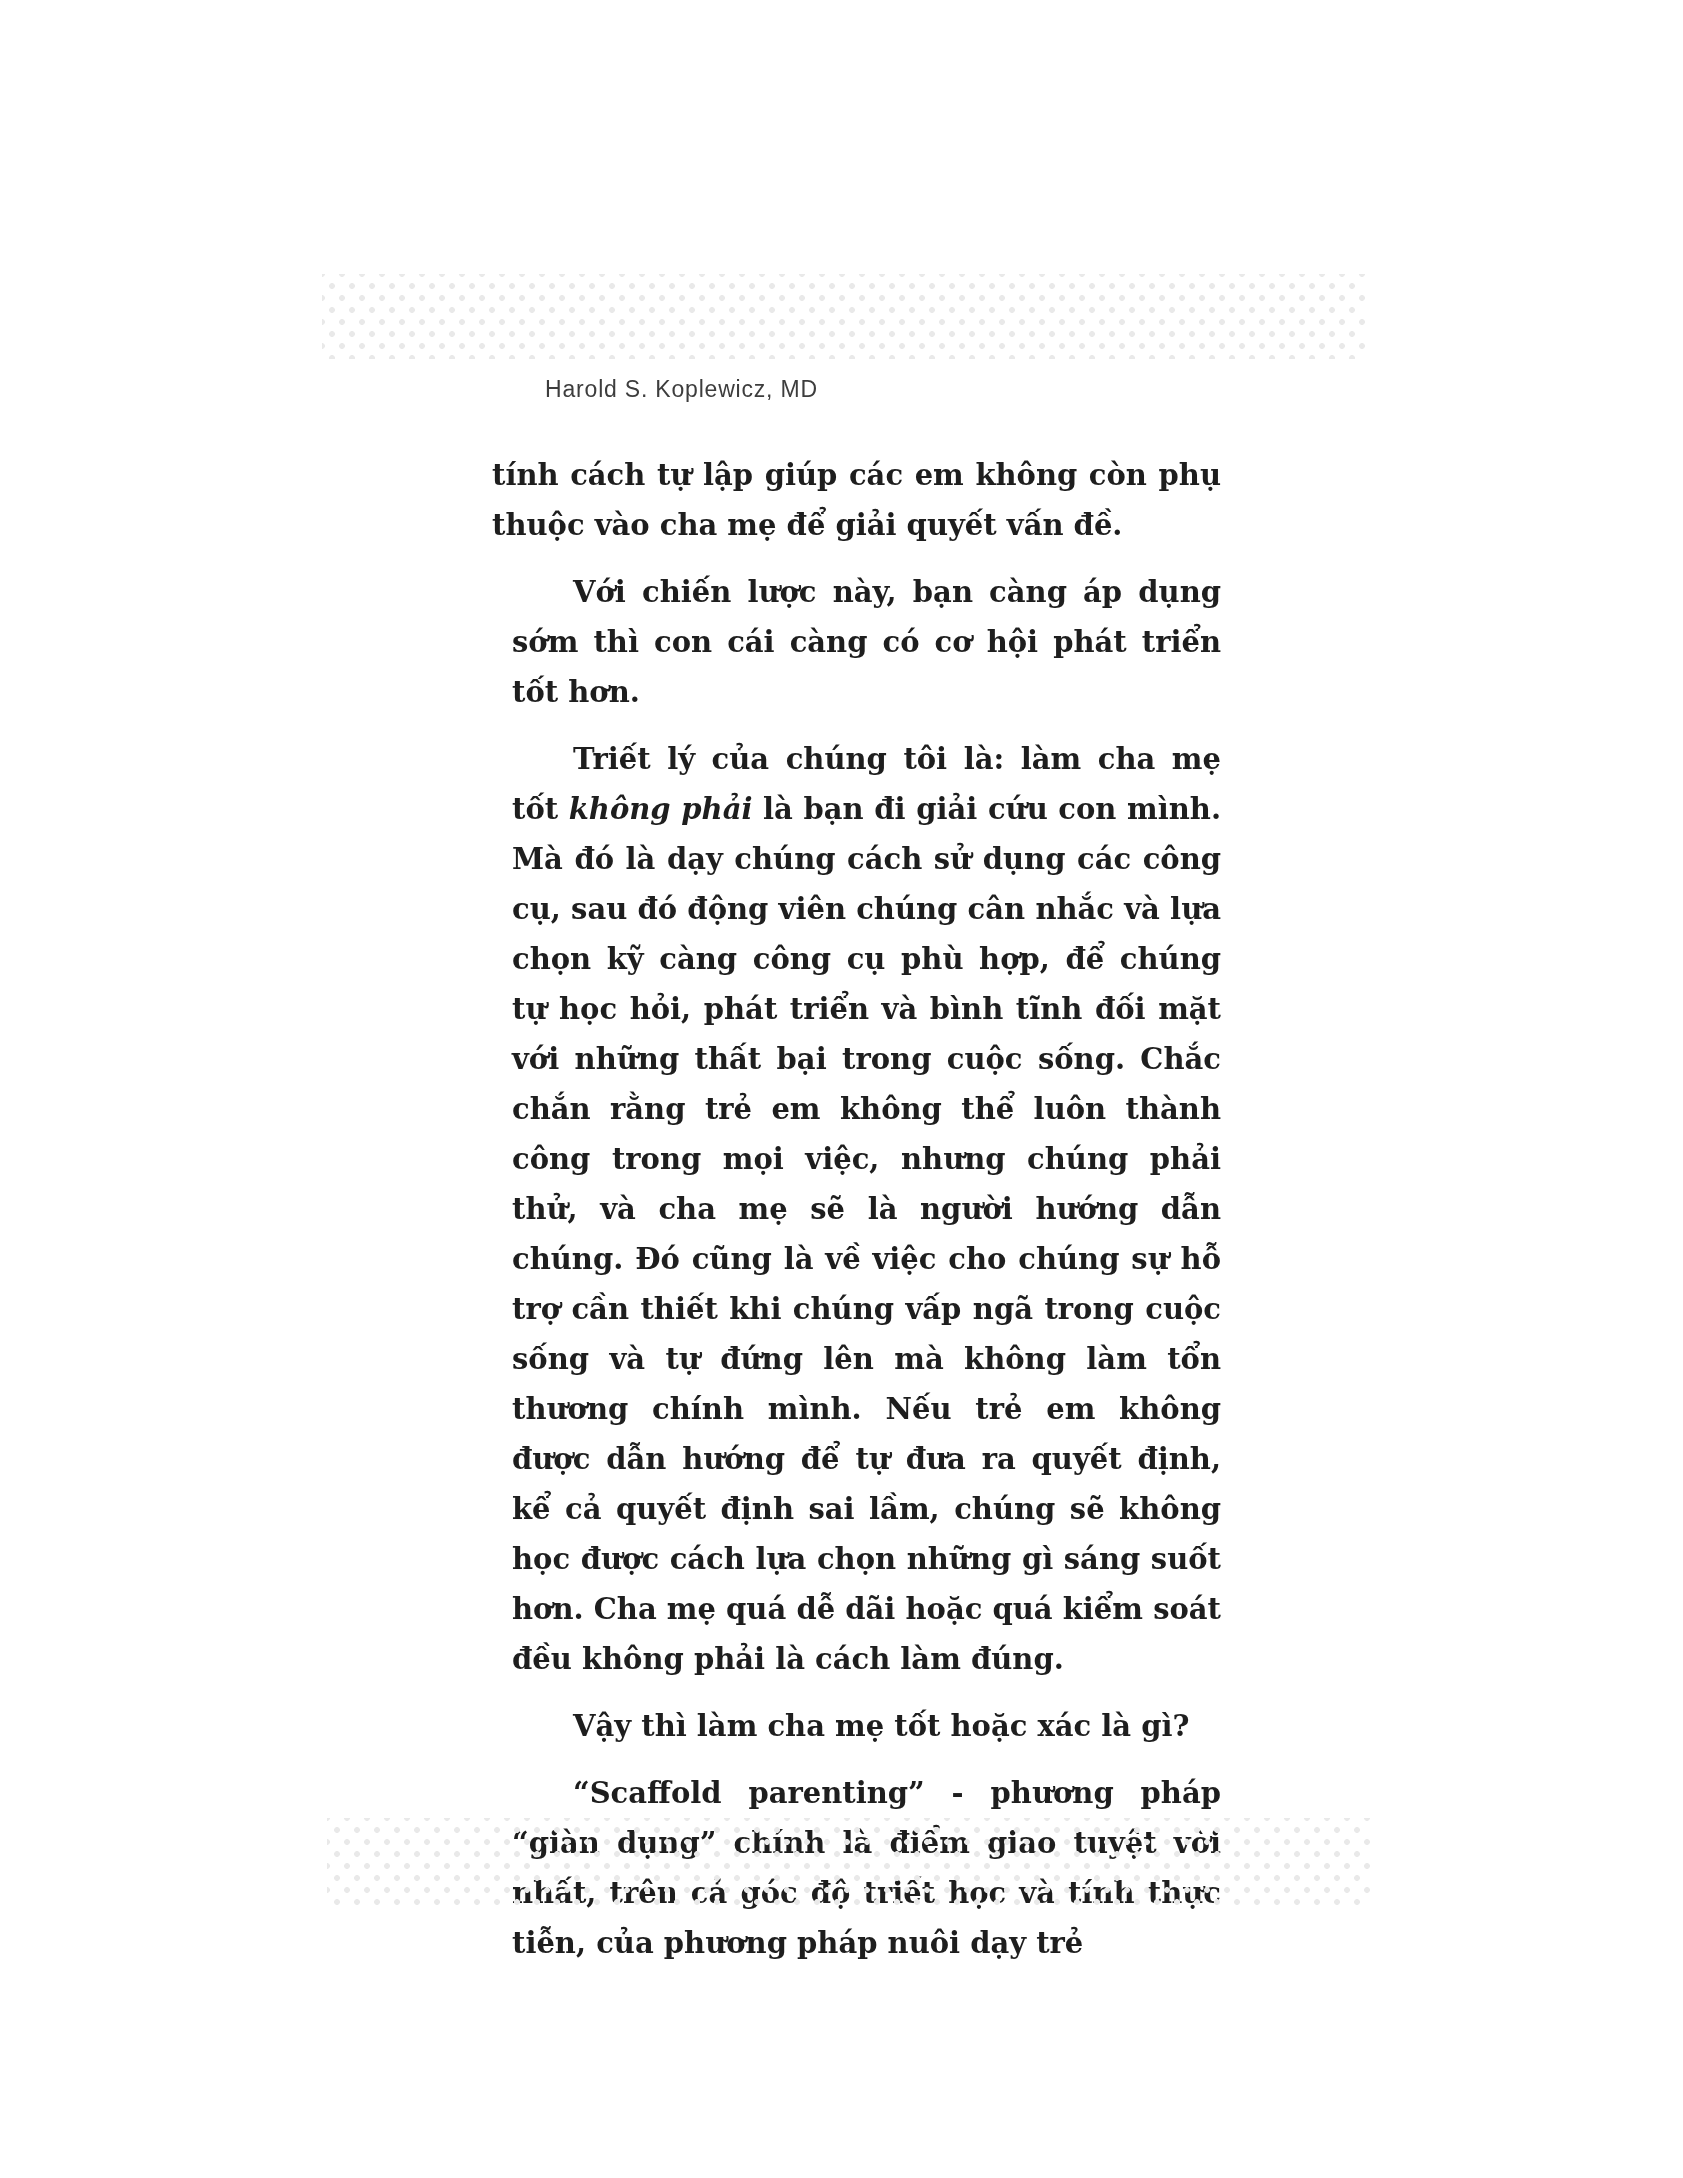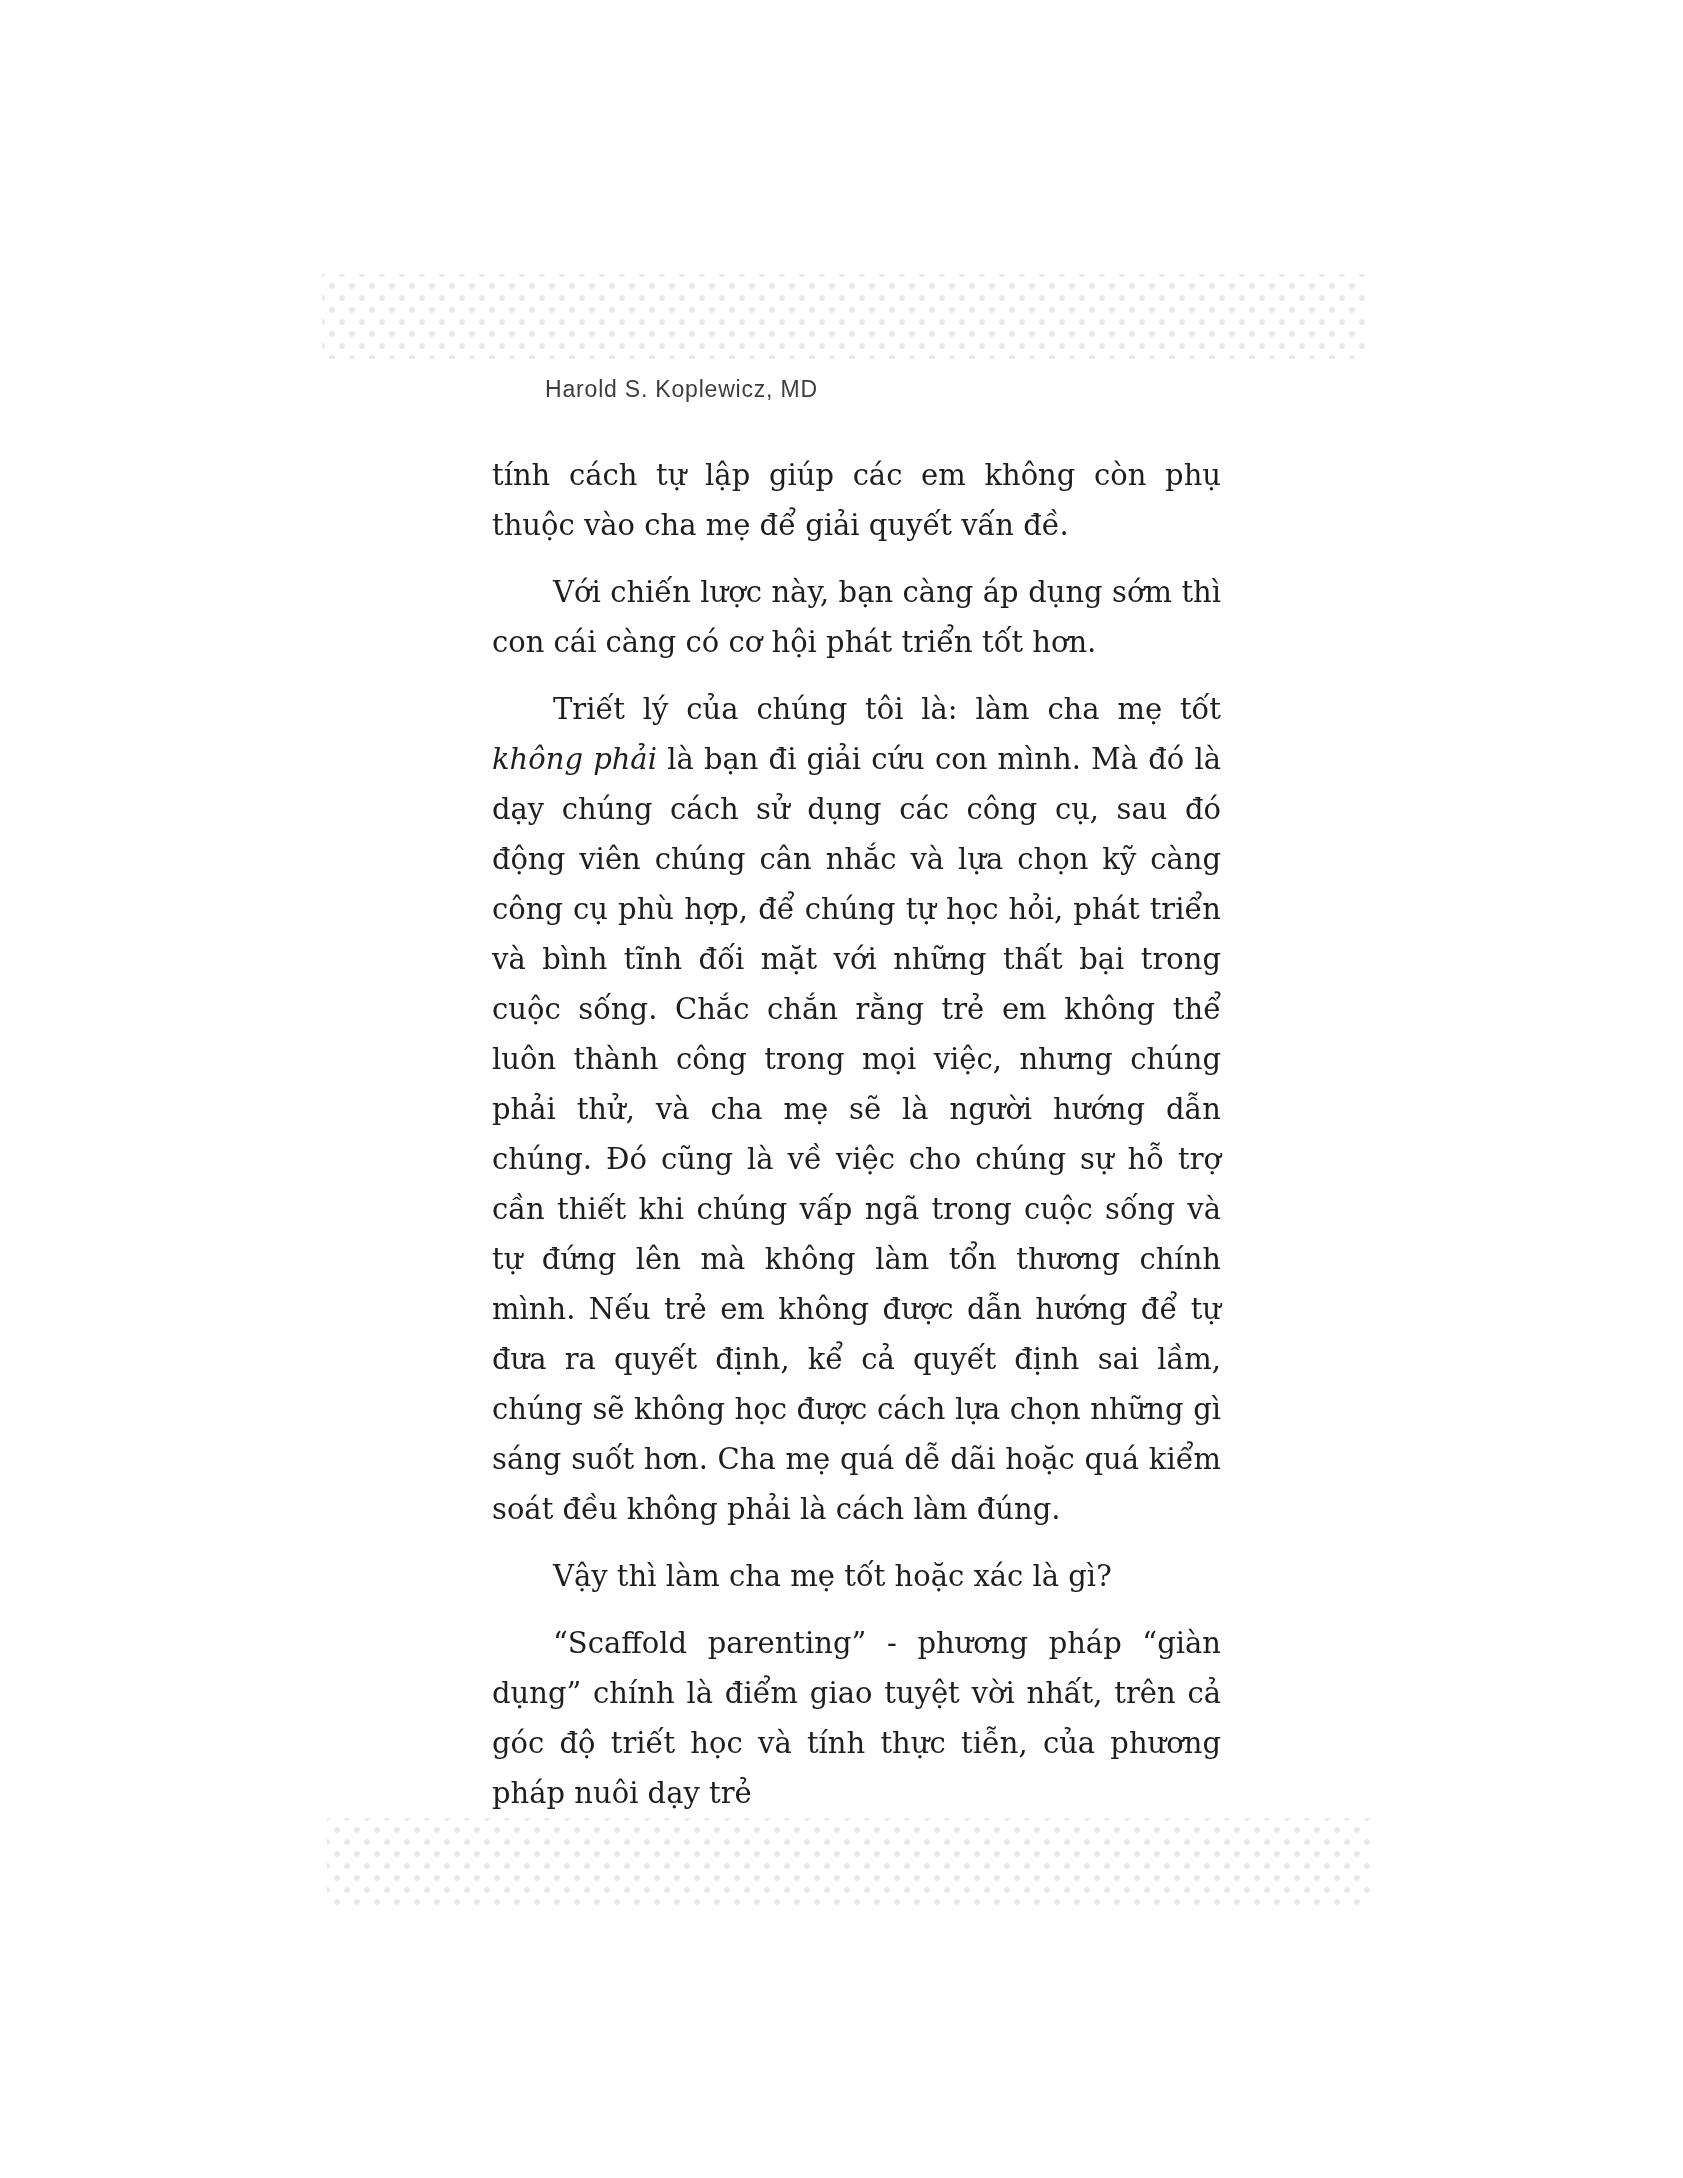--- a/index.html
+++ b/index.html
@@ -46,22 +46,22 @@
     position:absolute;
     left:492px;
     top:450px;
     width:729px;
     font-size:29px;
     line-height:50px;
     color:var(--text-color);
     text-align:justify;
     text-align-last:left;
   }
-  .para{ margin:0; }
-  .para + .para{ margin-top:17px; }
+  .para{ margin:0;font-weight:bold; }
+  .para + .para{ margin-top:17px;margin-left:20px; }
   .para.indent{ text-indent:61px; }
   .para em{ font-style:italic; }
   .page-number{
     position:absolute;
     top:1770px;left:0;width:1683px;
     text-align:center;
     font-family:"Liberation Sans","DejaVu Sans",sans-serif;
     font-size:26px;
     font-weight:400;
     letter-spacing:1px;

